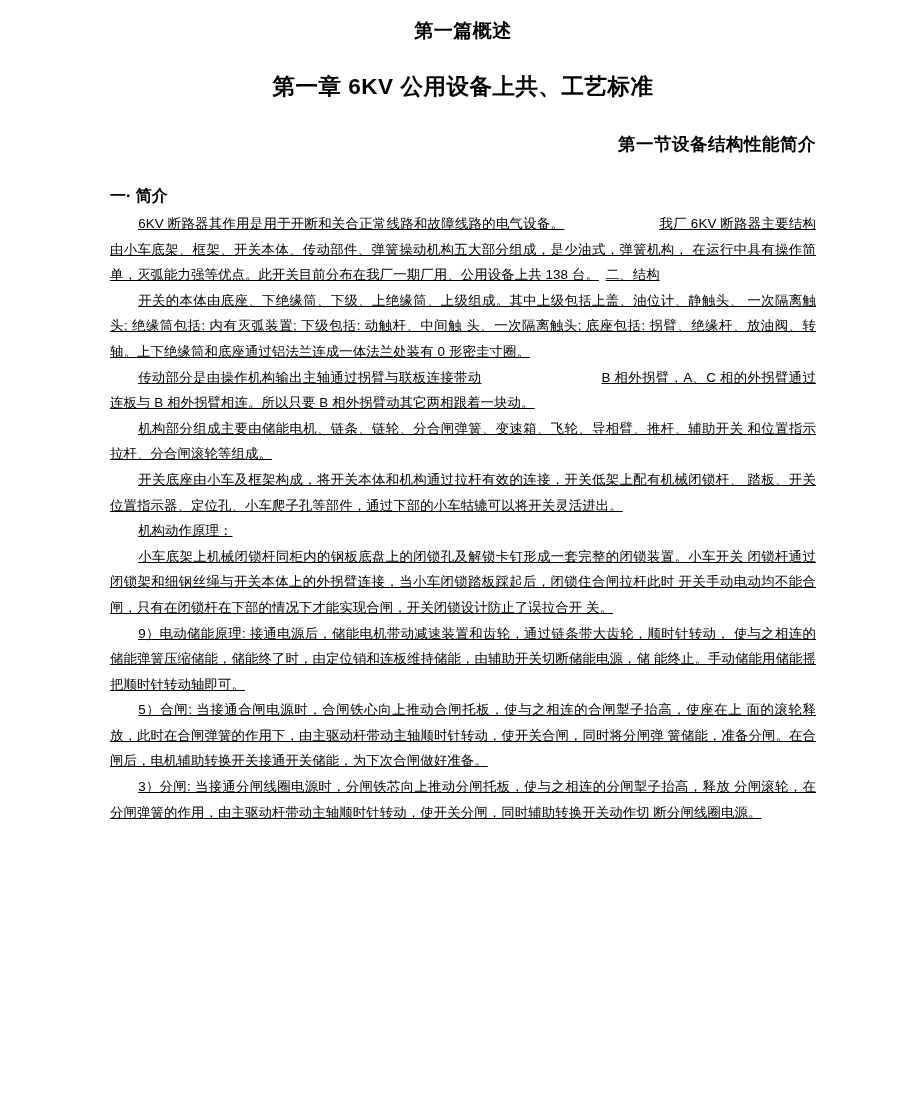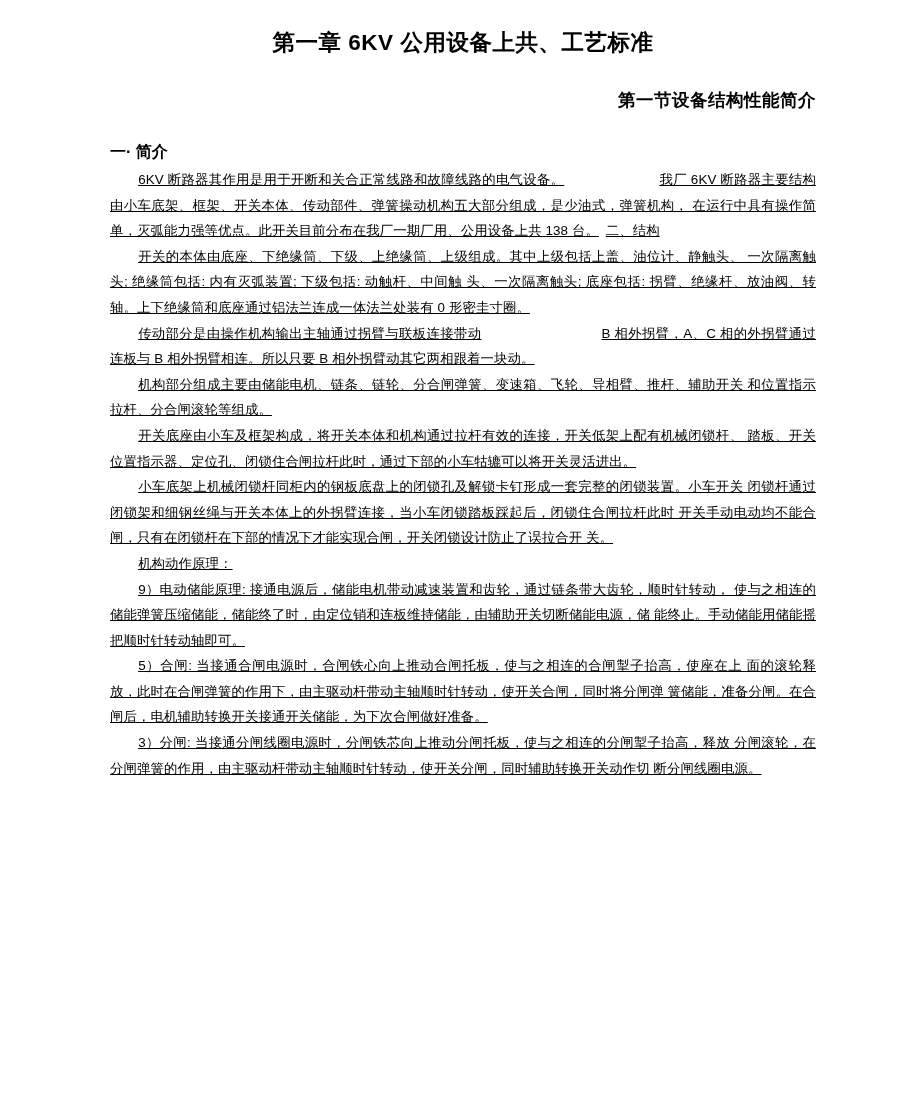--- a/index.html
+++ b/index.html
@@ -94,44 +94,45 @@
     display: inline-block;
     width: 0.5em;
   }
 </style>
 </head>
 <body>
 
 <div class="page">
   <div class="content">
 
+    <h1 class="doc-title">第一篇概述</h1>
 
     <h2 class="chapter-title">第一章 6KV 公用设备上共、工艺标准</h2>
 
     <h3 class="section-title">第一节设备结构性能简介</h3>
 
     <h4 class="sub-heading">一· 简介</h4>
 
     <p class="para indent" style="padding-top:4px;">
       <span>6KV 断路器其作用是用于开断和关合正常线路和故障线路的电气设备。</span><span class="gap-wide"></span><span>我厂 6KV 断路器主要结构由小车底架、框架、开关本体、传动部件、弹簧操动机构五大部分组成，是少油式，弹簧机构， 在运行中具有操作简单，灭弧能力强等优点。此开关目前分布在我厂一期厂用、公用设备上共 138 台。</span><span class="sp"></span><span>二、结构</span>
     </p>
 
     <p class="para indent">开关的本体由底座、下绝缘筒、下级、上绝缘筒、上级组成。其中上级包括上盖、油位计、静触头、 一次隔离触头; 绝缘筒包括: 内有灭弧装置; 下级包括: 动触杆、中间触 头、一次隔离触头; 底座包括: 拐臂、绝缘杆、放油阀、转轴。上下绝缘筒和底座通过铝法兰连成一体法兰处装有 0 形密圭寸圈。</p>
 
     <p class="para indent">
       <span>传动部分是由操作机构输出主轴通过拐臂与联板连接带动</span><span class="gap-med"></span><span>B 相外拐臂，A、C 相的外拐臂通过连板与 B 相外拐臂相连。所以只要 B 相外拐臂动其它两相跟着一块动。</span>
     </p>
 
     <p class="para indent">机构部分组成主要由储能电机、链条、链轮、分合闸弹簧、变速箱、飞轮、导相臂、推杆、辅助开关 和位置指示拉杆、分合闸滚轮等组成。</p>
 
-    <p class="para indent">开关底座由小车及框架构成，将开关本体和机构通过拉杆有效的连接，开关低架上配有机械闭锁杆、 踏板、开关位置指示器、定位孔、闭锁住合闸拉杆此时，通过下部的小车牯辘可以将开关灵活进出。</p>
+    <p class="para indent">开关底座由小车及框架构成，将开关本体和机构通过拉杆有效的连接，开关低架上配有机械闭锁杆、 踏板、开关位置指示器、定位孔、小车爬子孔等部件，通过下部的小车牯辘可以将开关灵活进出。</p>
+
+    <p class="para indent">机构动作原理：</p>
 
     <p class="para indent">小车底架上机械闭锁杆同柜内的钢板底盘上的闭锁孔及解锁卡钉形成一套完整的闭锁装置。小车开关 闭锁杆通过闭锁架和细钢丝绳与开关本体上的外拐臂连接，当小车闭锁踏板踩起后，闭锁住合闸拉杆此时 开关手动电动均不能合闸，只有在闭锁杆在下部的情况下才能实现合闸，开关闭锁设计防止了误拉合开 关。</p>
-
-    <p class="para indent">机构动作原理：</p>
 
     <p class="para indent">9）电动储能原理: 接通电源后，储能电机带动减速装置和齿轮，通过链条带大齿轮，顺时针转动， 使与之相连的储能弹簧压缩储能，储能终了时，由定位销和连板维持储能，由辅助开关切断储能电源，储 能终止。手动储能用储能摇把顺时针转动轴即可。</p>
 
     <p class="para indent">5）合闸: 当接通合闸电源时，合闸铁心向上推动合闸托板，使与之相连的合闸掣子抬高，使座在上 面的滚轮释放，此时在合闸弹簧的作用下，由主驱动杆带动主轴顺时针转动，使开关合闸，同时将分闸弹 簧储能，准备分闸。在合闸后，电机辅助转换开关接通开关储能，为下次合闸做好准备。</p>
 
     <p class="para indent">3）分闸: 当接通分闸线圈电源时，分闸铁芯向上推动分闸托板，使与之相连的分闸掣子抬高，释放 分闸滚轮，在分闸弹簧的作用，由主驱动杆带动主轴顺时针转动，使开关分闸，同时辅助转换开关动作切 断分闸线圈电源。</p>
 
   </div>
 </div>
 

